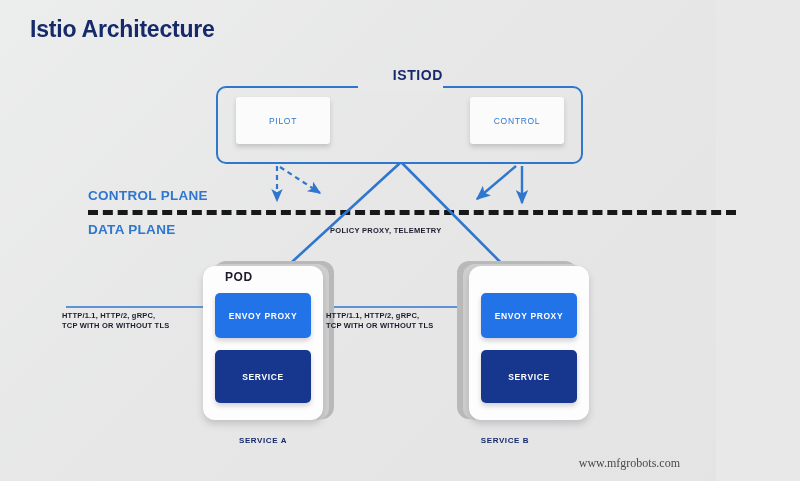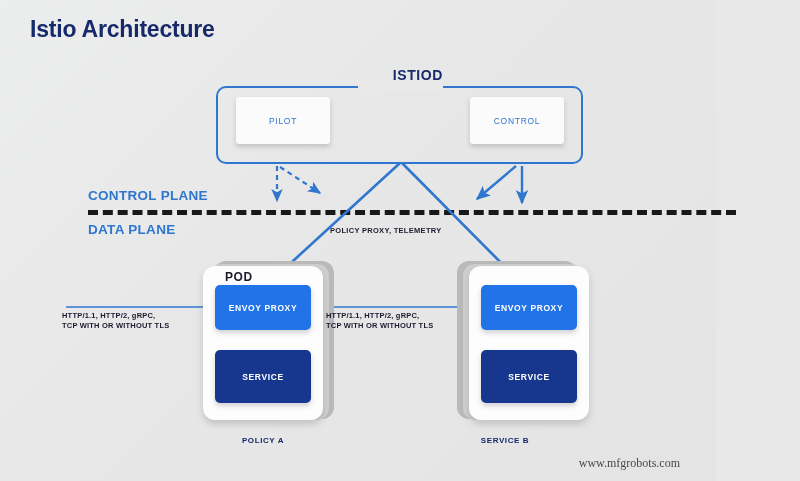--- a/index.html
+++ b/index.html
@@ -134,21 +134,21 @@
     align-items: center;
     justify-content: center;
     box-shadow: 0 3px 5px rgba(100,100,110,0.28);
   }
   .inner-box .lbl {
     font-size: 8.5px;
     font-weight: bold;
     color: #ffffff;
     letter-spacing: 0.6px;
   }
-  .envoy   { background: #2272e8; }
+  .envoy   { background: #2272e8; margin-top: 8px; }
   .service { background: #17378f; }
 
   .pod-caption {
     position: absolute;
     font-size: 8px;
     font-weight: bold;
     color: #16296b;
     letter-spacing: 0.6px;
     text-align: center;
   }
@@ -248,21 +248,21 @@
     <div class="stack" style="left:214px; top:261px; width:120px; height:158px;"></div>
     <div class="stack s2" style="left:209px; top:264px; width:120px; height:156px;"></div>
     <div class="pod-card" style="left:203px; top:266px; width:120px; height:154px;"></div>
     <div class="pod-label" style="left:213px; top:270px;">POD</div>
     <div class="inner-box envoy" style="left:215px; top:285px; width:96px; height:45px;">
       <span class="lbl">ENVOY PROXY</span>
     </div>
     <div class="inner-box service" style="left:215px; top:350px; width:96px; height:53px;">
       <span class="lbl">SERVICE</span>
     </div>
-    <div class="pod-caption" style="left:203px; top:436px; width:120px;">POLICY A</div>
+    <div class="pod-caption" style="left:203px; top:436px; width:120px;">SERVICE A</div>
   </div>
 
   <div class="pod-wrap">
     <div class="stack" style="left:457px; top:261px; width:120px; height:158px;"></div>
     <div class="stack s2" style="left:463px; top:264px; width:120px; height:156px;"></div>
     <div class="pod-card" style="left:469px; top:266px; width:120px; height:154px;"></div>
     <div class="pod-label" style="left:479px; top:270px;"></div>
     <div class="inner-box envoy" style="left:481px; top:285px; width:96px; height:45px;">
       <span class="lbl">ENVOY PROXY</span>
     </div>

